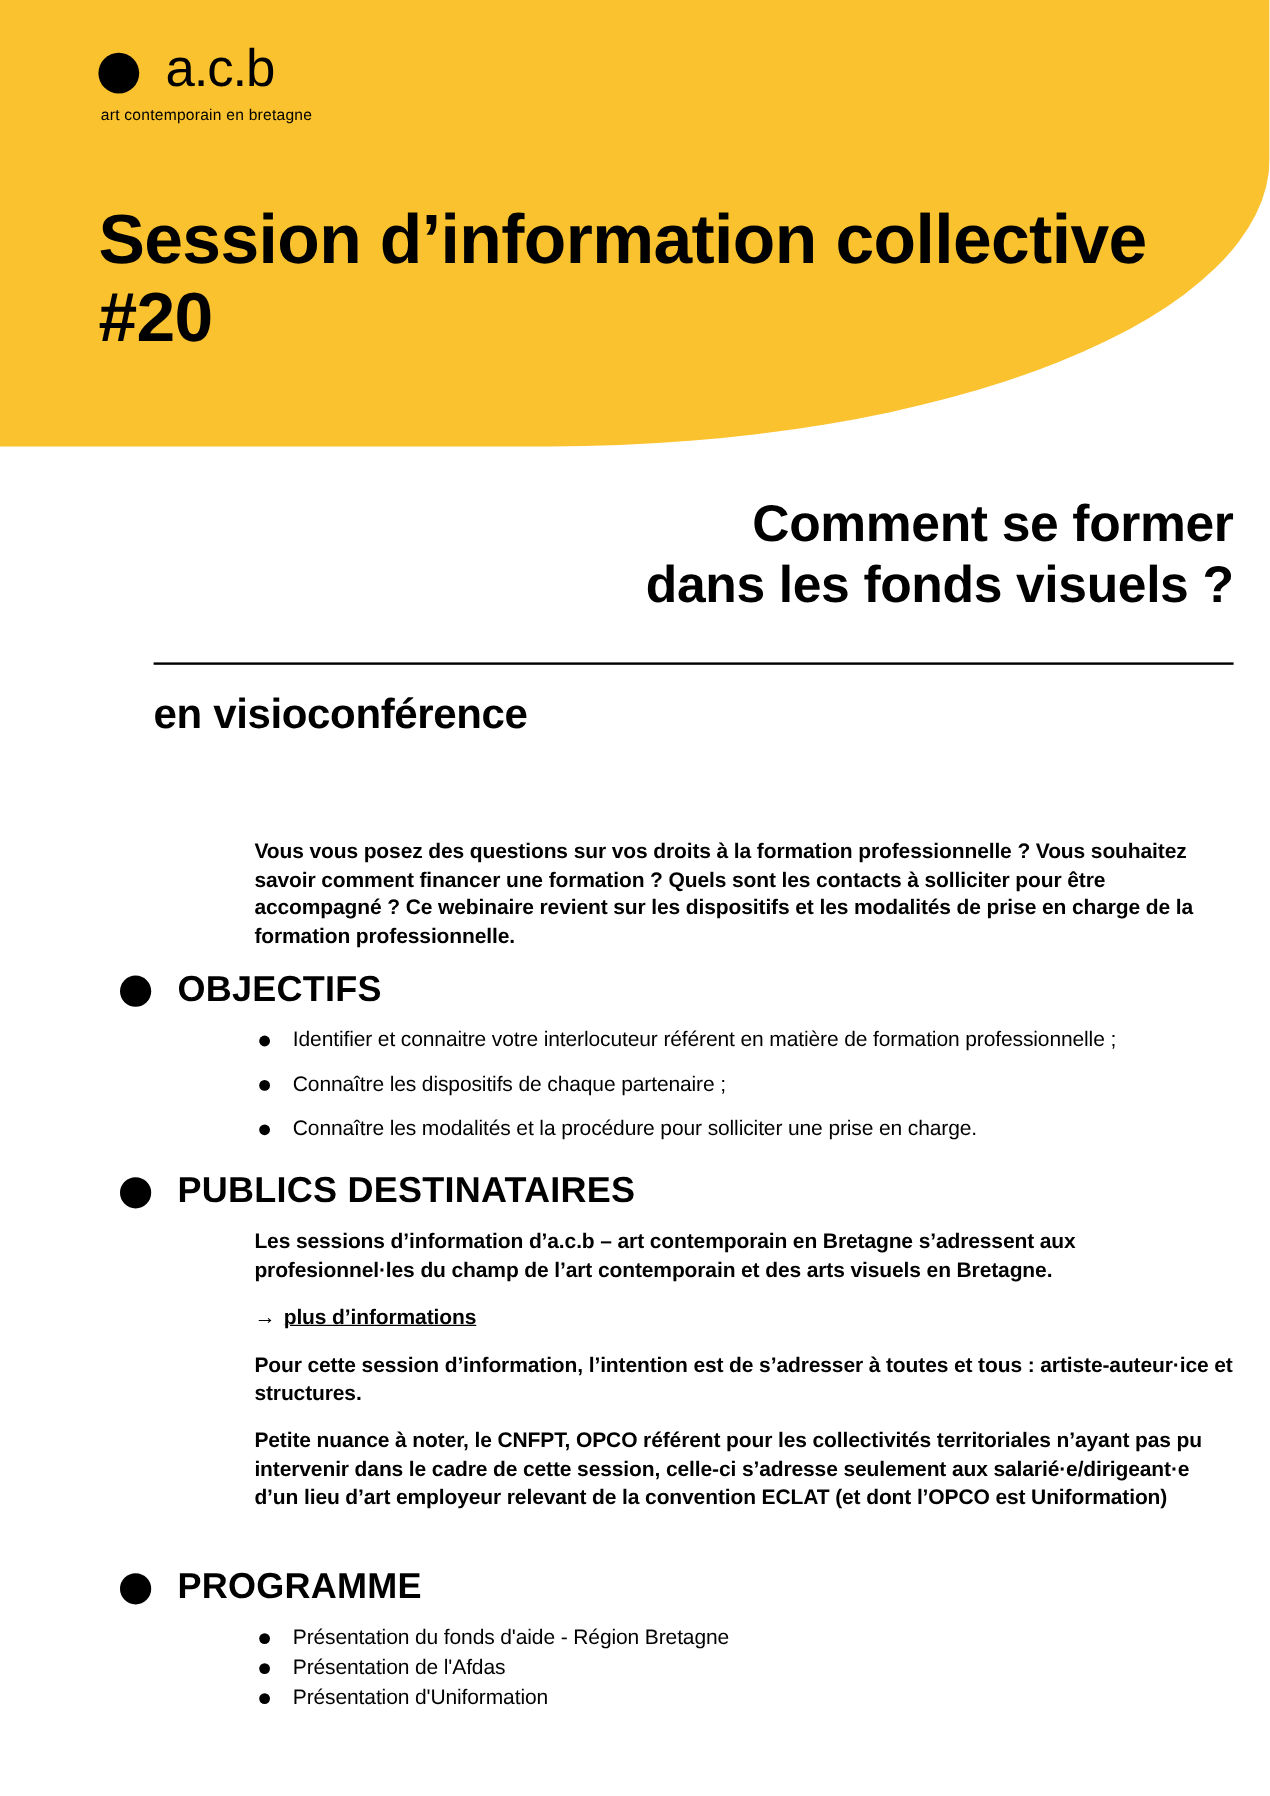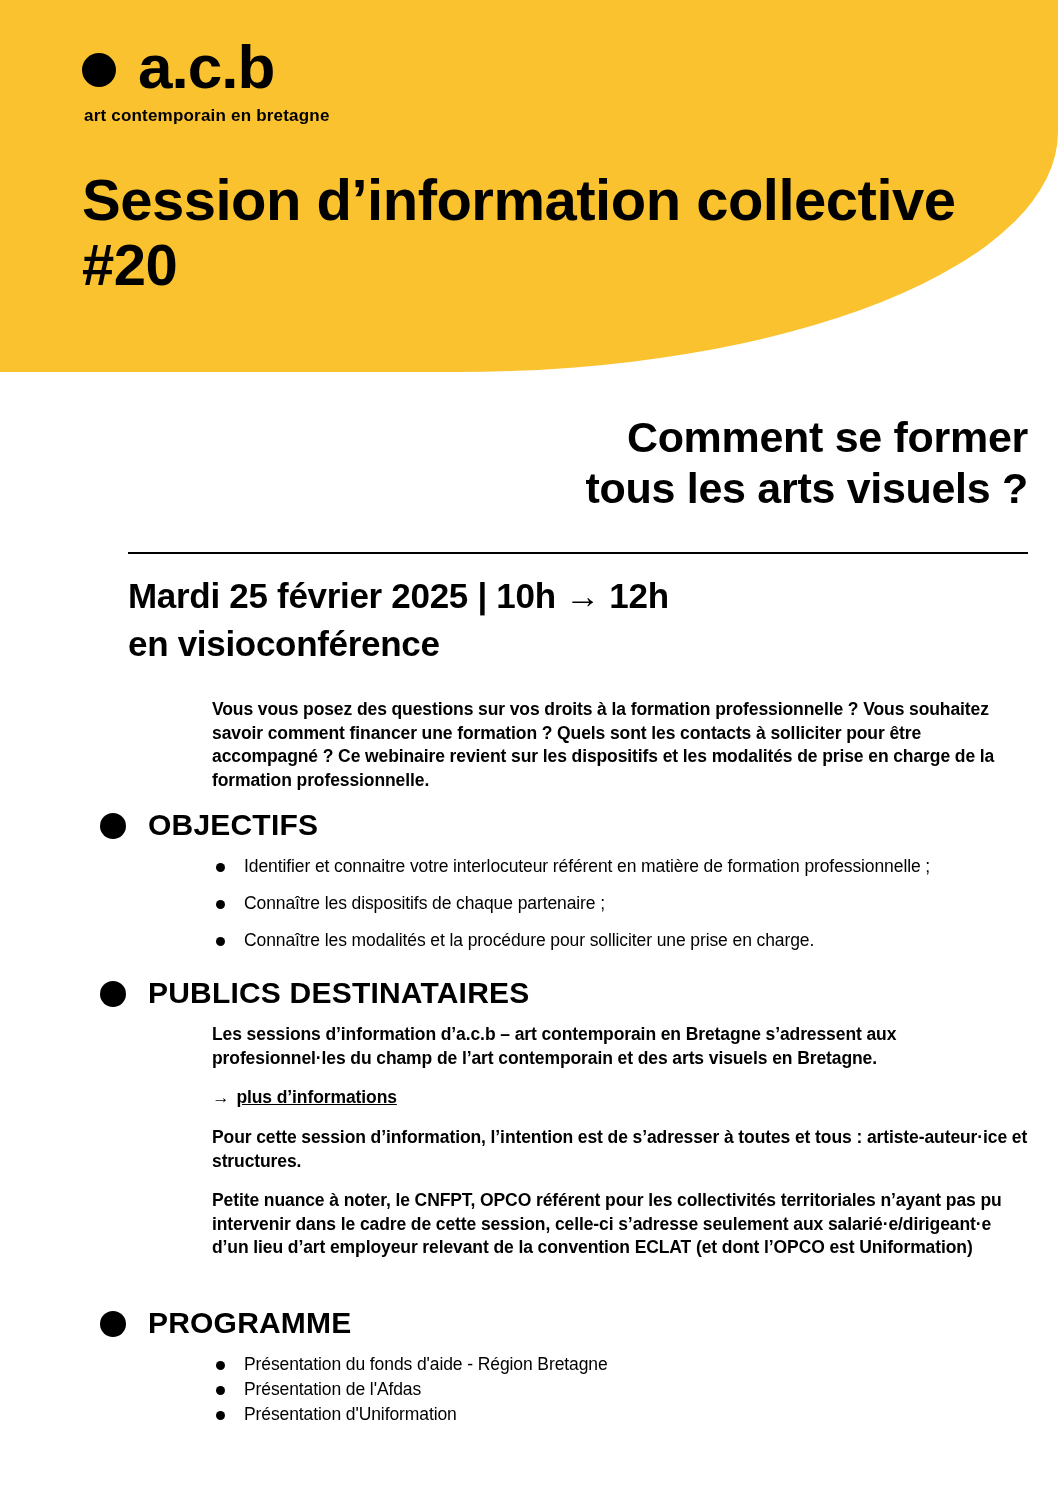--- a/index.html
+++ b/index.html
@@ -50,30 +50,30 @@
   }
   .logo-dot {
     width: 34px;
     height: 34px;
     border-radius: 50%;
     background: #000;
     display: inline-block;
     margin-top: 6px;
   }
   .logo-word {
-    font-size: 62px;
-    font-weight: bold;
+    font-size: 44px;
+    font-weight: normal;
     letter-spacing: -1px;
     line-height: 1;
   }
   .logo-sub {
     margin-top: 8px;
     margin-left: 2px;
-    font-size: 17px;
-    font-weight: bold;
+    font-size: 13px;
+    font-weight: normal;
     letter-spacing: 0.2px;
   }
 
   .poster-title {
     position: absolute;
     top: 168px;
     left: 82px;
     width: 880px;
     font-size: 58px;
     font-weight: bold;
@@ -221,27 +221,26 @@
     <span class="logo-dot"></span>
     <span class="logo-word">a.c.b</span>
   </div>
   <div class="logo-sub">art contemporain en bretagne</div>
 </div>
 
 <div class="poster-title">Session d’information collective #20</div>
 
 <div class="subtitle">
   <div>Comment se former</div>
-  <div>tous les arts visuels ?</div>
+  <div>dans les fonds visuels ?</div>
 </div>
 
 <div class="rule"></div>
 
 <div class="date-block">
-  <div>Mardi 25 février 2025 | 10h → 12h</div>
   <div>en visioconférence</div>
 </div>
 
 <div class="intro">Vous vous posez des questions sur vos droits à la formation professionnelle ? Vous souhaitez savoir comment financer une formation ? Quels sont les contacts à solliciter pour être accompagné ? Ce webinaire revient sur les dispositifs et les modalités de prise en charge de la formation professionnelle.</div>
 
 <div class="section" id="sec-objectifs">
   <div class="section-head">
     <span class="bullet-big"></span>
     <span class="section-title">OBJECTIFS</span>
   </div>

